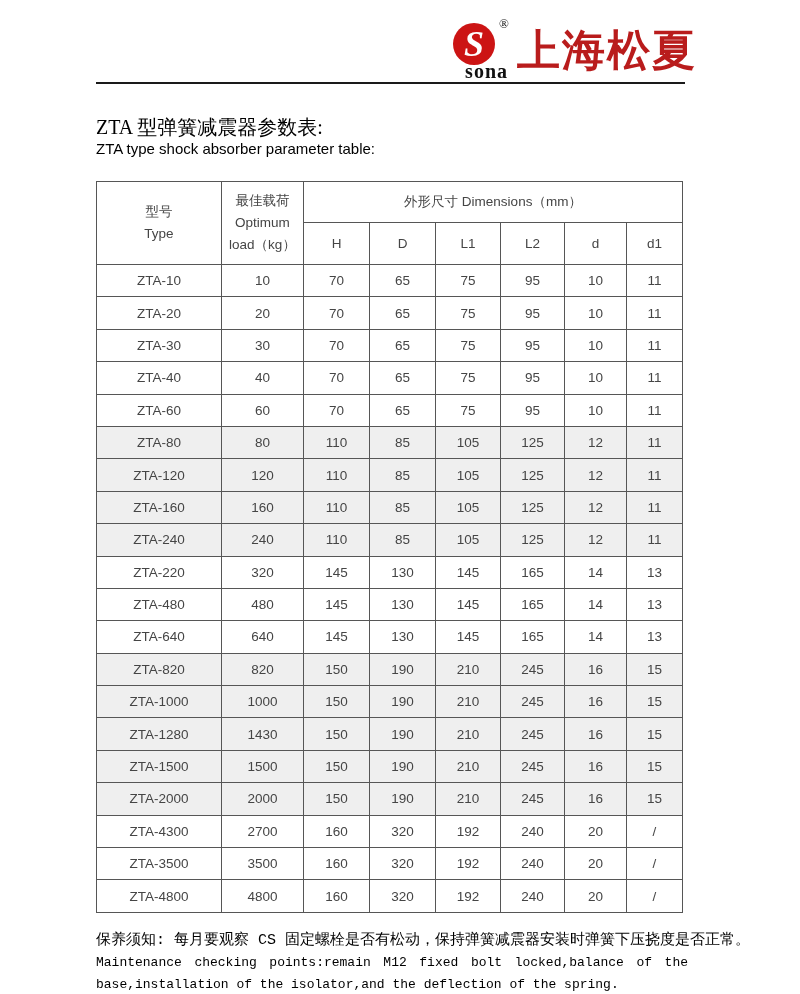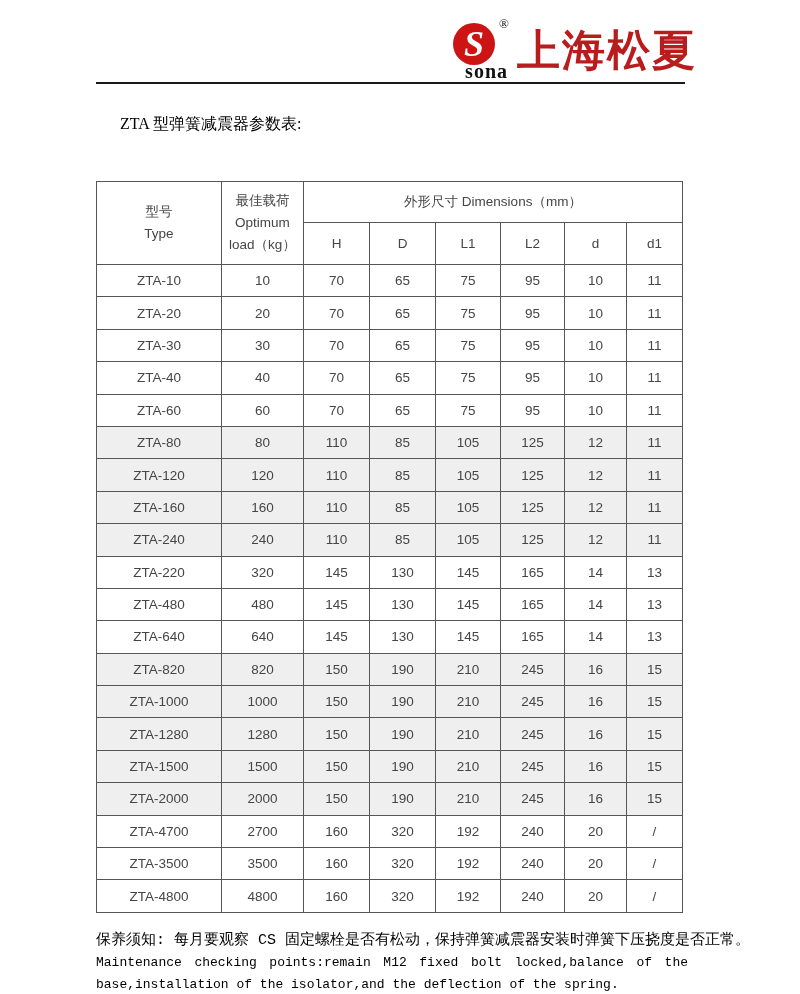--- a/index.html
+++ b/index.html
@@ -60,24 +60,23 @@
     height: 2px;
     background: #1a1a1a;
   }
 
   
   .title-zh {
     position: absolute;
     left: 96px;
     top: 114px;
     font-family: "Liberation Serif", serif;
-    font-size: 16px;
+    font-size: 20px;
     color: #000;
     white-space: nowrap;
-    margin-left: 24px;
   }
   .title-en {
     position: absolute;
     left: 96px;
     top: 140px;
     font-size: 15px;
     color: #000;
     white-space: nowrap;
   }
 
@@ -140,20 +139,21 @@
       <circle cx="22" cy="22" r="21" fill="#cc1414"></circle>
       <text x="22" y="34" text-anchor="middle" font-family="Liberation Serif, serif" font-style="italic" font-weight="700" font-size="36" fill="#ffffff">S</text>
     </svg>
   </div>
   <div class="reg-mark">®</div>
   <div class="logo-word">sona</div>
   <div class="company-name">上海松夏</div>
   <div class="header-rule"></div>
 
   <div class="title-zh">ZTA 型弹簧减震器参数表:</div>
+  <div class="title-en">ZTA type shock absorber parameter table:</div>
 
   <table class="params">
     <colgroup>
       <col style="width:125px">
         <col style="width:82px">
       <col style="width:66px">
         <col style="width:66px">
       <col style="width:65px">
         <col style="width:64px">
       <col style="width:62px">
@@ -317,21 +317,21 @@
           <td>1000</td>
           <td>150</td>
           <td>190</td>
           <td>210</td>
           <td>245</td>
           <td>16</td>
           <td>15</td>
         </tr>
         <tr class="shaded">
           <td>ZTA-1280</td>
-          <td>1280</td>
+          <td>1430</td>
           <td>150</td>
           <td>190</td>
           <td>210</td>
           <td>245</td>
           <td>16</td>
           <td>15</td>
         </tr>
         <tr class="shaded">
           <td>ZTA-1500</td>
           <td>1500</td>
@@ -346,21 +346,21 @@
           <td>ZTA-2000</td>
           <td>2000</td>
           <td>150</td>
           <td>190</td>
           <td>210</td>
           <td>245</td>
           <td>16</td>
           <td>15</td>
         </tr>
         <tr>
-          <td>ZTA-4700</td>
+          <td>ZTA-4300</td>
           <td>2700</td>
           <td>160</td>
           <td>320</td>
           <td>192</td>
           <td>240</td>
           <td>20</td>
           <td>/</td>
         </tr>
         <tr>
           <td>ZTA-3500</td>

